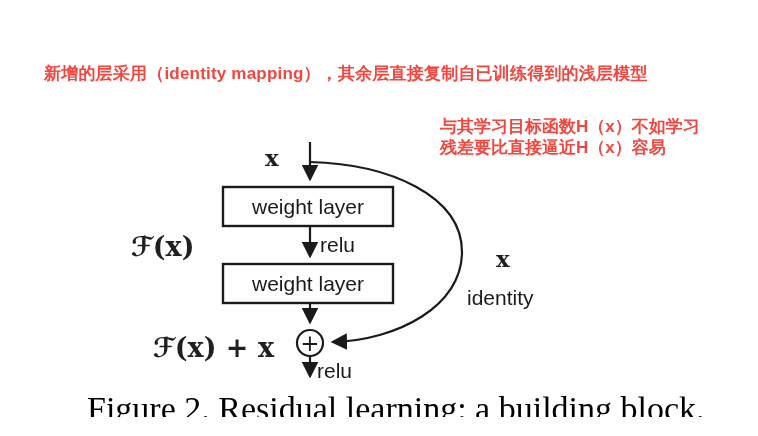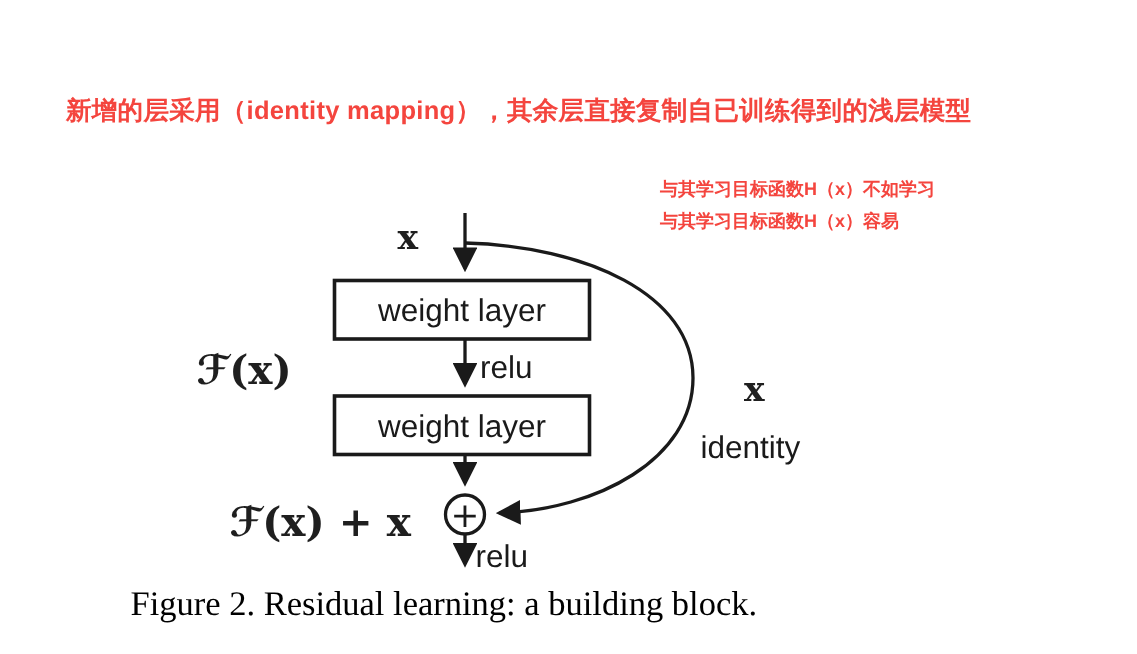--- a/index.html
+++ b/index.html
@@ -20,21 +20,21 @@
     left: 44px;
     top: 62px;
     font-size: 17px;
     font-weight: 600;
     letter-spacing: 0.2px;
     white-space: nowrap;
   }
   #side-note {
     left: 440px;
     top: 116px;
-    font-size: 12px;
+    font-size: 17px;
     font-weight: 600;
     line-height: 21px;
     white-space: nowrap;
   }
   #diagram-svg {
     position: absolute;
     left: 0; top: 0;
     width: 758px; height: 436px;
   }
   .stroke {
@@ -68,35 +68,35 @@
     font-family: "DejaVu Sans", sans-serif;
     font-size: 23px;
     font-weight: 500;
     fill: #1a1a1a;
   }
   #caption {
     position: absolute;
     left: 87px;
     top: 390px;
     font-family: "Liberation Serif", "DejaVu Serif", serif;
-    font-size: 23px;
+    font-size: 34px;
     color: #000000;
     white-space: nowrap;
   }
 </style>
 </head>
 <body>
 
 <div id="stage">
 
   <div id="top-note" class="note">新增的层采用（identity mapping），其余层直接复制自已训练得到的浅层模型</div>
 
   <div id="side-note" class="note">
     <div>与其学习目标函数H（x）不如学习</div>
-    <div>与其学习目标函数H（x）容易</div>
+    <div>残差要比直接逼近H（x）容易</div>
   </div>
 
   <svg id="diagram-svg" viewBox="0 0 758 436" xmlns="http://www.w3.org/2000/svg">
     <defs>
       <marker id="arrow" viewBox="0 0 10 10" refX="8.5" refY="5" markerWidth="7.5" markerHeight="7.5" orient="auto-start-reverse">
         <path d="M0,0 L10,5 L0,10 z" fill="#1a1a1a"></path>
       </marker>
     </defs>
 
     <line class="stroke" x1="310" y1="142" x2="310" y2="179" marker-end="url(#arrow)"></line>

